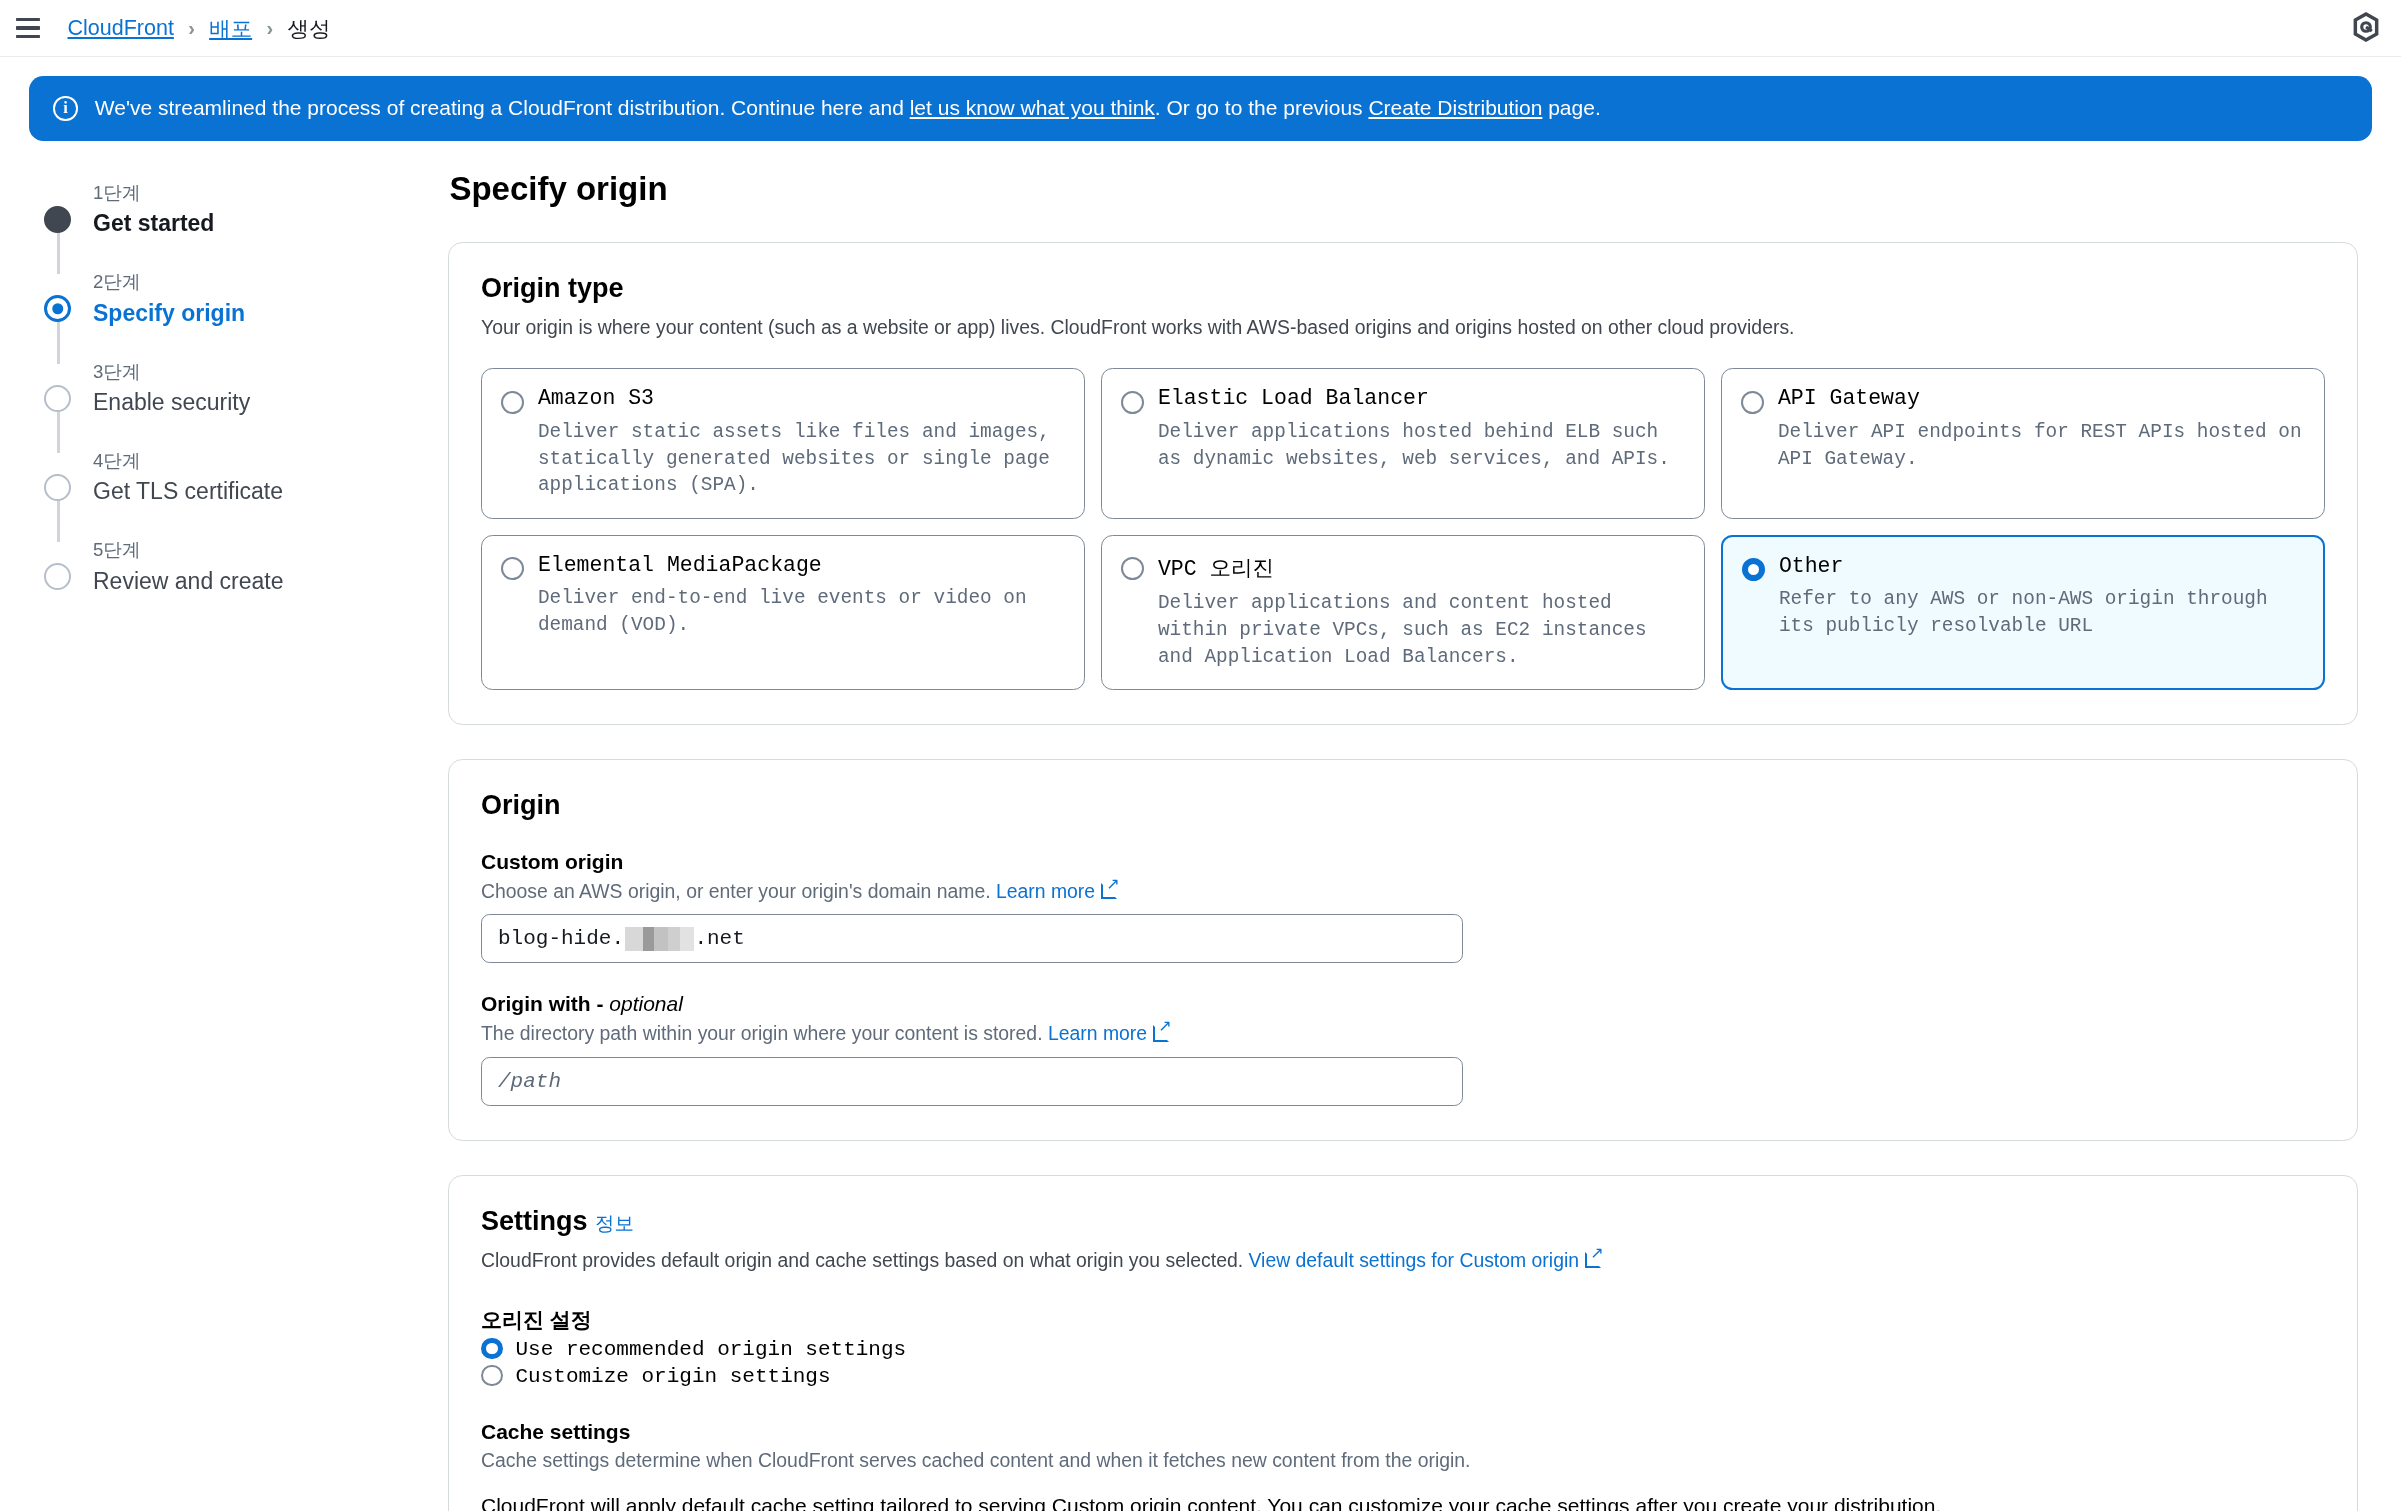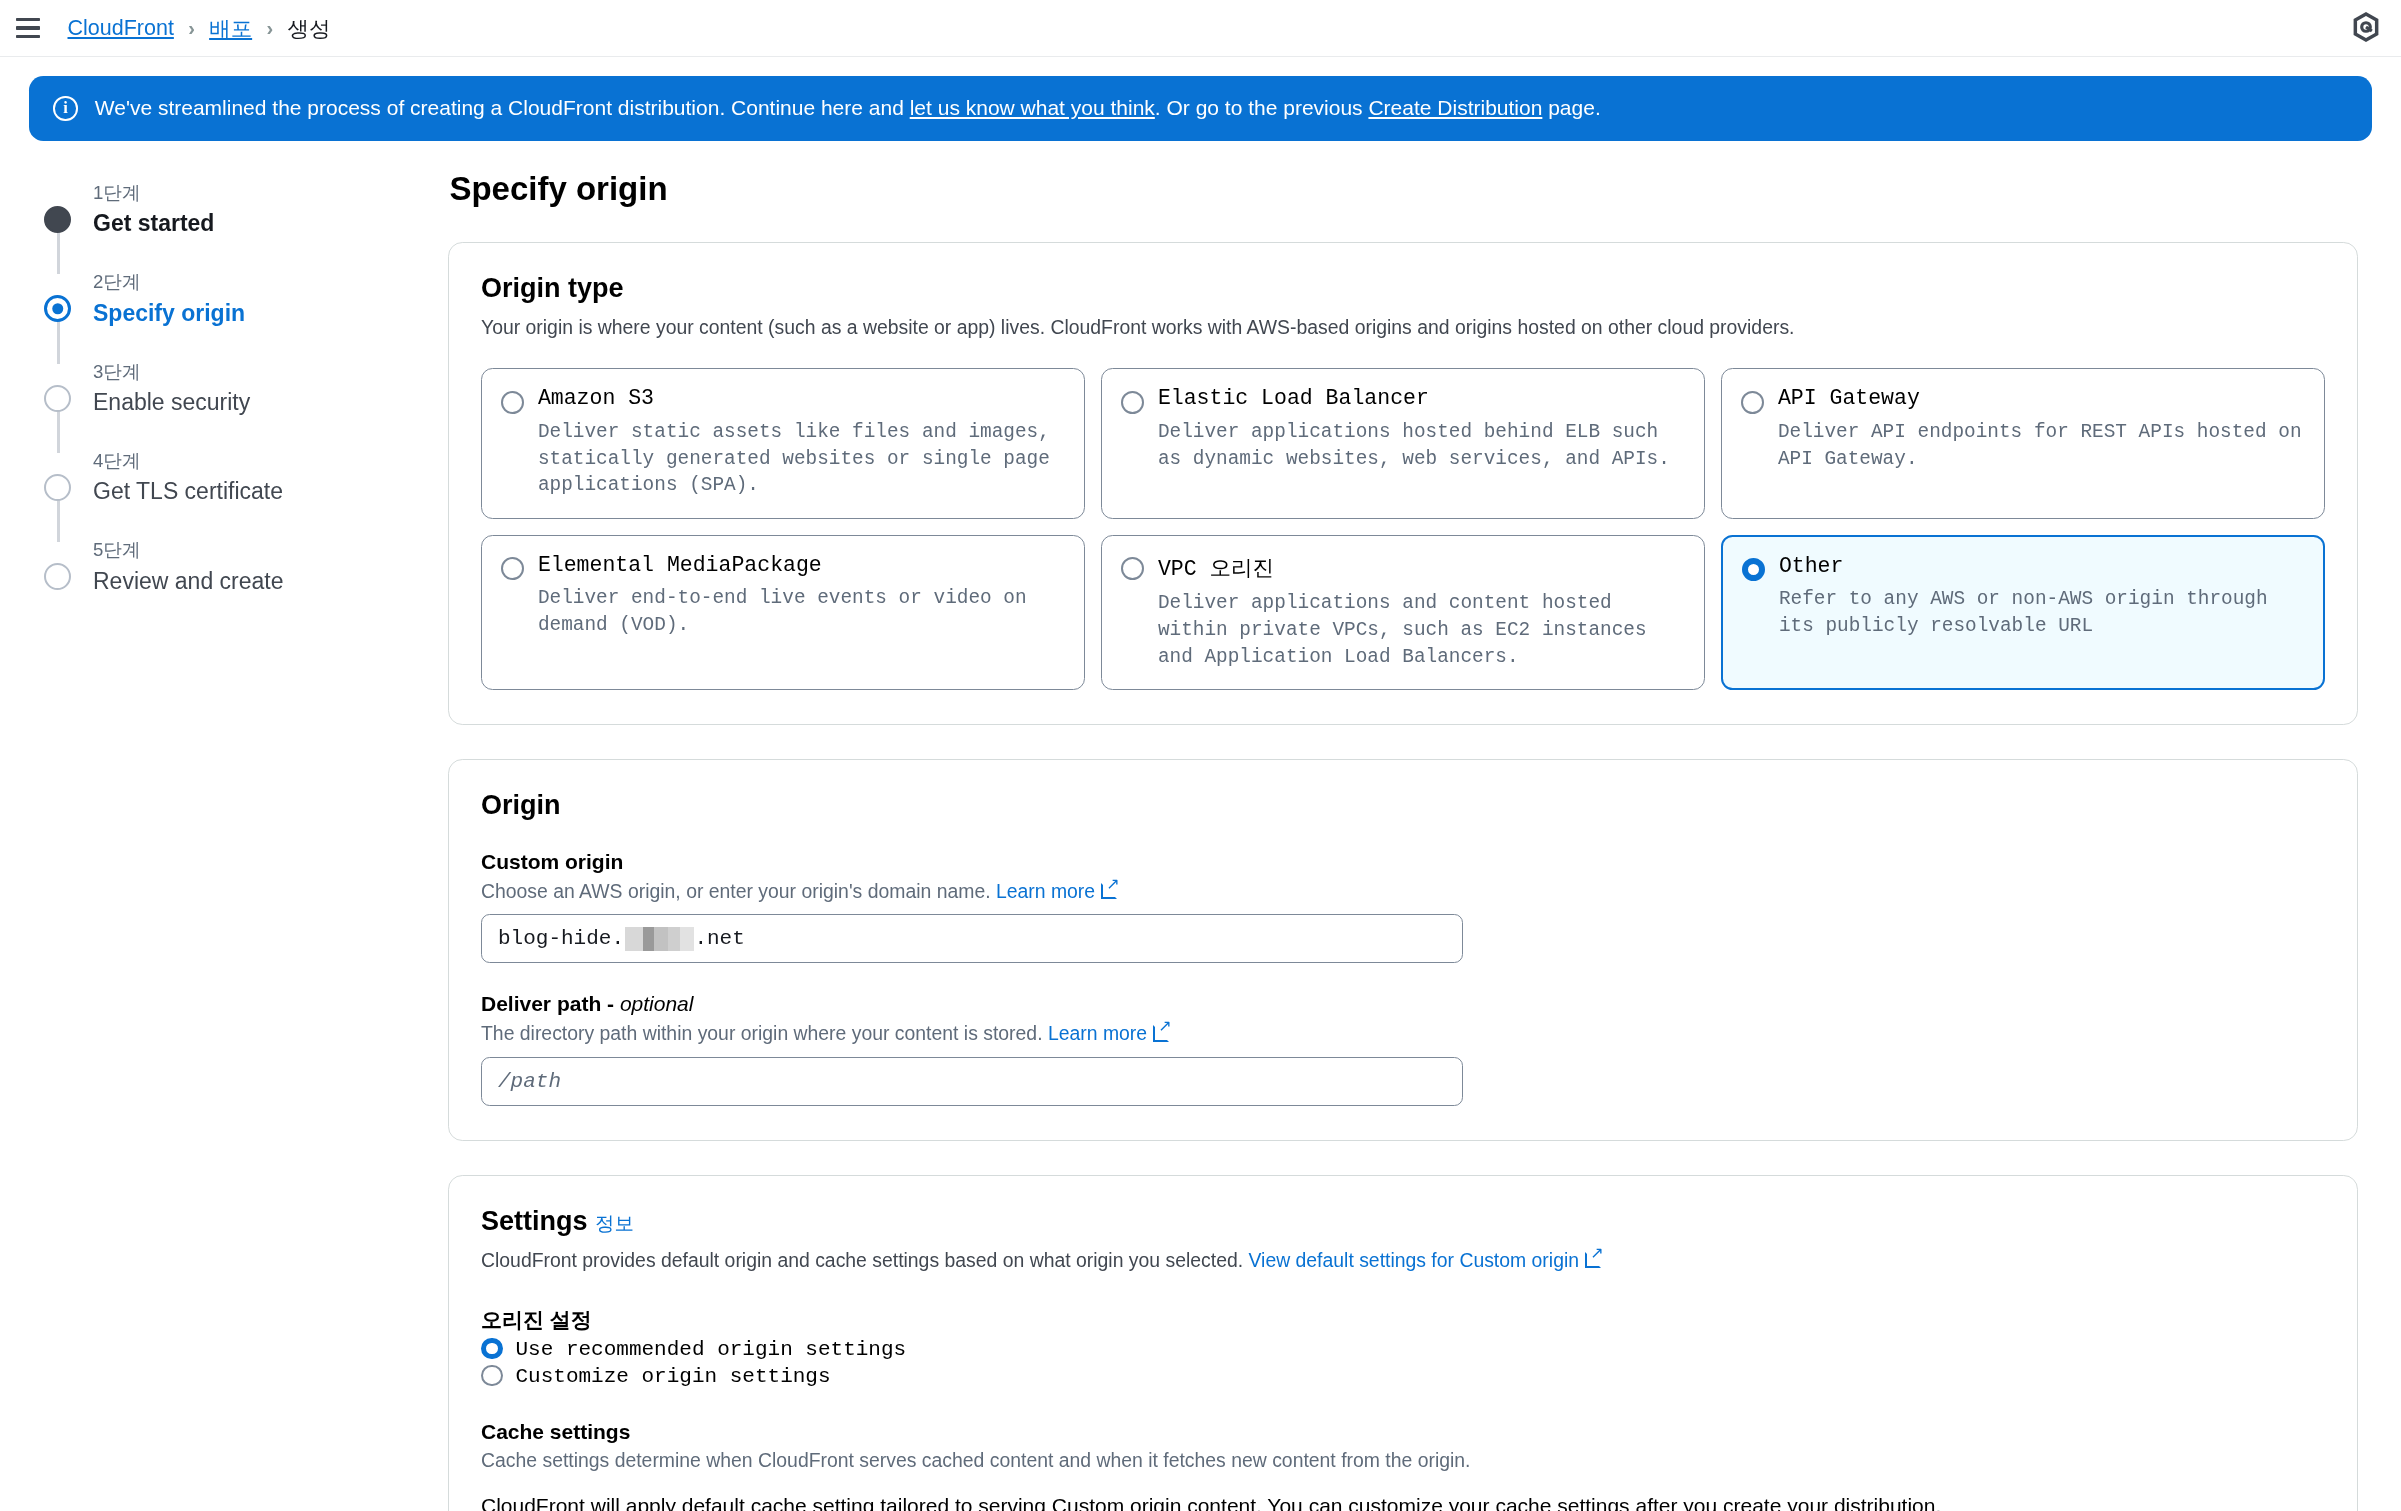--- a/index.html
+++ b/index.html
@@ -304,21 +304,21 @@
         </div>
         <div class="input">
           <span>blog-hide.</span>
             <span class="redact"></span>
             <span>.net</span>
         </div>
       </div>
 
       <div class="field">
         <div class="field-label">
-          <span>Deliver path - </span><span class="opt">optional</span>
+          <span>Origin with - </span><span class="opt">optional</span>
         </div>
         <div class="field-desc">
           <span>The directory path within your origin where your content is stored.</span>
           <a class="lnk">Learn more</a><span class="ext"></span>
         </div>
         <div class="input">
           <span class="ph">/path</span>
         </div>
       </div>
     </div>

